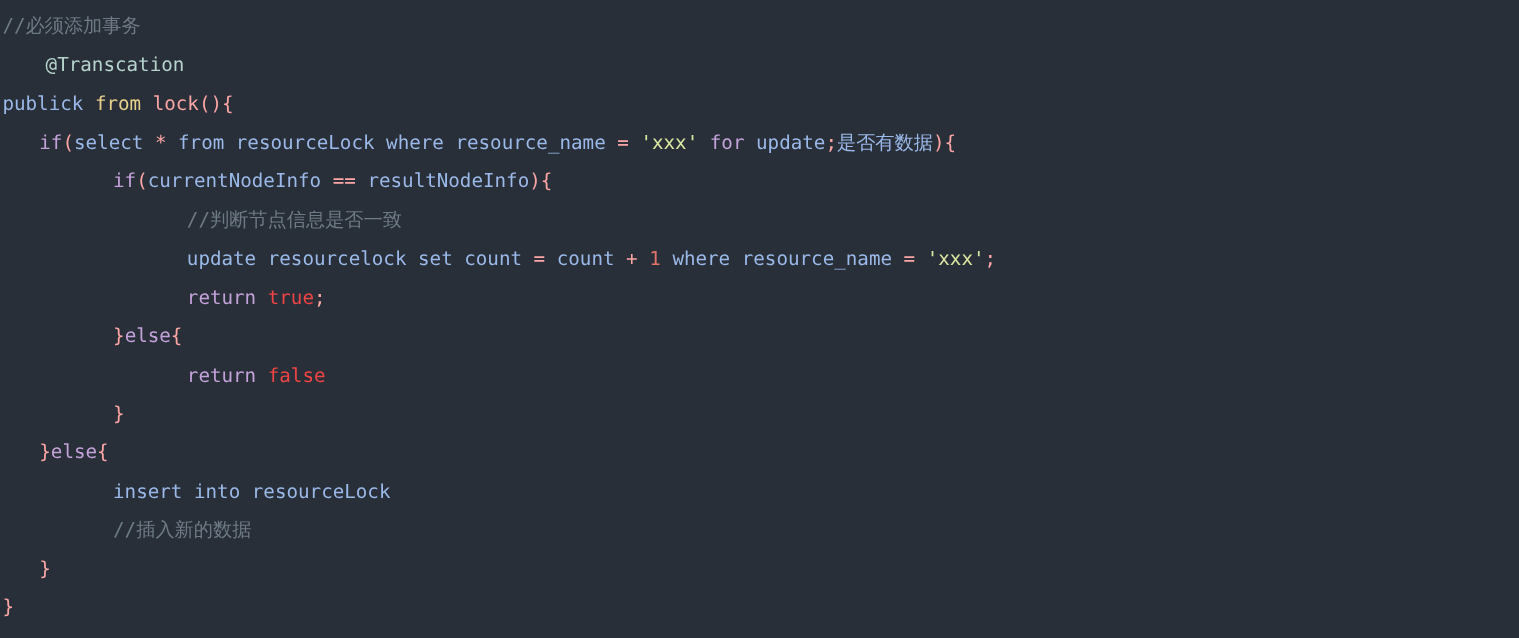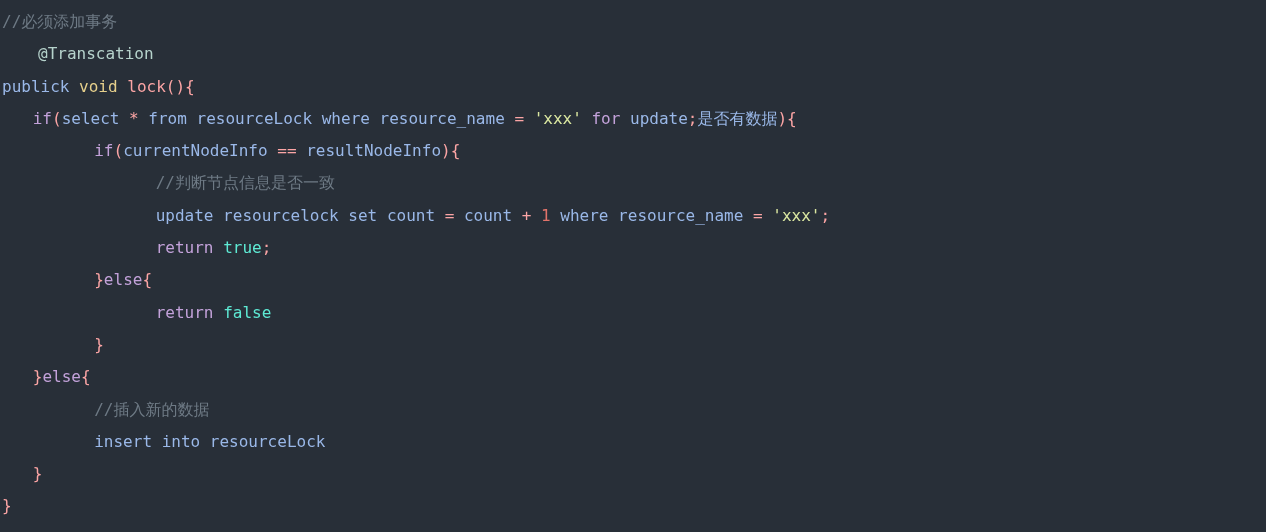--- a/index.html
+++ b/index.html
@@ -36,35 +36,35 @@
 
   
   .t-comment  { color: #6e7a85; }
   .t-anno     { color: #b6d3cc; }
   .t-keyword  { color: #c3a2da; }
   .t-type     { color: #e6d08c; }
   .t-ident    { color: #9ab8e8; }
   .t-plain    { color: #fca5a5; }
   .t-string   { color: #dbe8a1; }
   .t-number   { color: #e2736a; }
-  .t-bool     { color: #5eead4; }
+  .t-bool     { color: #ef4444; }
 </style>
 </head>
 <body>
 
 <div id="editor">
     <div class="code-line" style="padding-left: 2px;"><span class="tok t-comment">//必须添加事务</span></div>
     <div class="code-line" style="padding-left: 2px; margin-left: 36px;"><span class="tok t-anno">@Transcation</span></div>
-    <div class="code-line" style="padding-left: 2px;"><span class="tok t-ident">publick</span><span class="tok t-plain"> </span><span class="tok t-type">void</span><span class="tok t-plain"> lock(){</span></div>
+    <div class="code-line" style="padding-left: 2px;"><span class="tok t-ident">publick</span><span class="tok t-plain"> </span><span class="tok t-type">from</span><span class="tok t-plain"> lock(){</span></div>
     <div class="code-line" style="padding-left: 32.74px;"><span class="tok t-keyword">if</span><span class="tok t-plain">(</span><span class="tok t-ident">select</span><span class="tok t-plain"> * </span><span class="tok t-ident">from resourceLock where resource_name</span><span class="tok t-plain"> = </span><span class="tok t-string">'xxx'</span><span class="tok t-plain"> </span><span class="tok t-keyword">for</span><span class="tok t-plain"> </span><span class="tok t-ident">update</span><span class="tok t-plain">;</span><span class="tok t-ident">是否有数据</span><span class="tok t-plain">)</span><span class="tok t-plain">{</span></div>
     <div class="code-line" style="padding-left: 94.22px;"><span class="tok t-keyword">if</span><span class="tok t-plain">(</span><span class="tok t-ident">currentNodeInfo</span><span class="tok t-plain"> == </span><span class="tok t-ident">resultNodeInfo</span><span class="tok t-plain">){</span></div>
     <div class="code-line" style="padding-left: 155.7px;"><span class="tok t-comment">//判断节点信息是否一致</span></div>
     <div class="code-line" style="padding-left: 155.7px;"><span class="tok t-ident">update resourcelock set count</span><span class="tok t-plain"> = </span><span class="tok t-ident">count</span><span class="tok t-plain"> + </span><span class="tok t-number">1</span><span class="tok t-plain"> </span><span class="tok t-ident">where resource_name</span><span class="tok t-plain"> = </span><span class="tok t-string">'xxx'</span><span class="tok t-plain">;</span></div>
     <div class="code-line" style="padding-left: 155.7px;"><span class="tok t-keyword">return</span><span class="tok t-plain"> </span><span class="tok t-bool">true</span><span class="tok t-plain">;</span></div>
     <div class="code-line" style="padding-left: 94.22px;"><span class="tok t-plain">}</span><span class="tok t-keyword">else</span><span class="tok t-plain">{</span></div>
     <div class="code-line" style="padding-left: 155.7px;"><span class="tok t-keyword">return</span><span class="tok t-plain"> </span><span class="tok t-bool">false</span></div>
     <div class="code-line" style="padding-left: 94.22px;"><span class="tok t-plain">}</span></div>
     <div class="code-line" style="padding-left: 32.74px;"><span class="tok t-plain">}</span><span class="tok t-keyword">else</span><span class="tok t-plain">{</span></div>
+    <div class="code-line" style="padding-left: 94.22px;"><span class="tok t-ident">insert into resourceLock</span></div>
     <div class="code-line" style="padding-left: 94.22px;"><span class="tok t-comment">//插入新的数据</span></div>
-    <div class="code-line" style="padding-left: 94.22px;"><span class="tok t-ident">insert into resourceLock</span></div>
     <div class="code-line" style="padding-left: 32.74px;"><span class="tok t-plain">}</span></div>
     <div class="code-line" style="padding-left: 2px;"><span class="tok t-plain">}</span></div>
   </div>
 
 </body></html>

